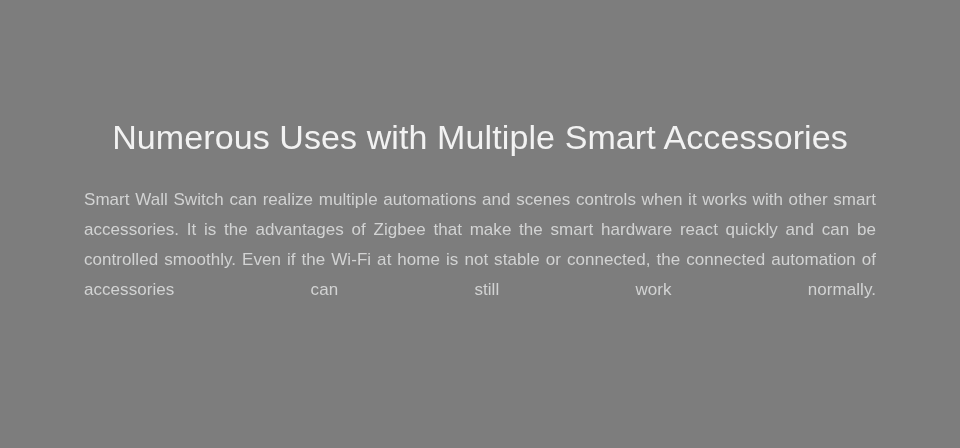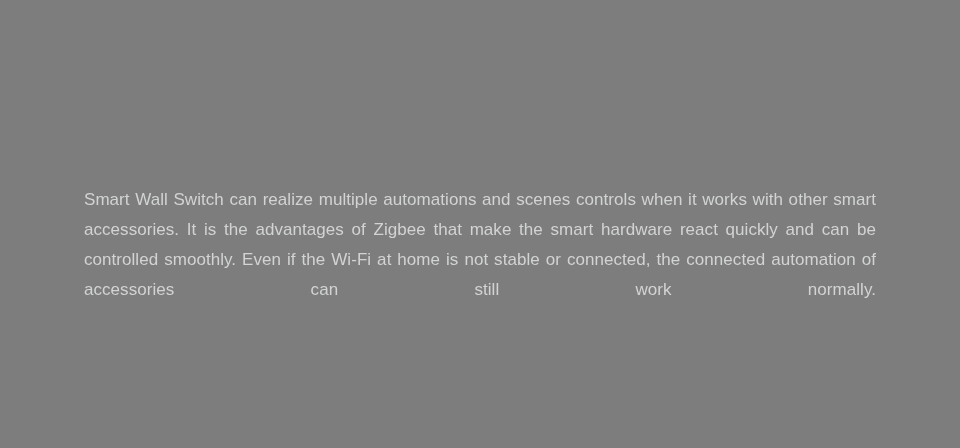--- a/index.html
+++ b/index.html
@@ -51,16 +51,17 @@
     content: "";
     display: inline-block;
     width: 100%;
   }
 </style>
 </head>
 <body>
 
 <div class="promo-panel">
 
+  <h1 class="promo-heading">Numerous Uses with Multiple Smart Accessories</h1>
 
   <p class="promo-body">Smart Wall Switch can realize multiple automations and scenes controls when it works with other smart accessories. It is the advantages of Zigbee that make the smart hardware react quickly and can be controlled smoothly. Even if the Wi-Fi at home is not stable or connected, the connected automation of accessories can still work normally.</p>
 
 </div>
 
 </body></html>

